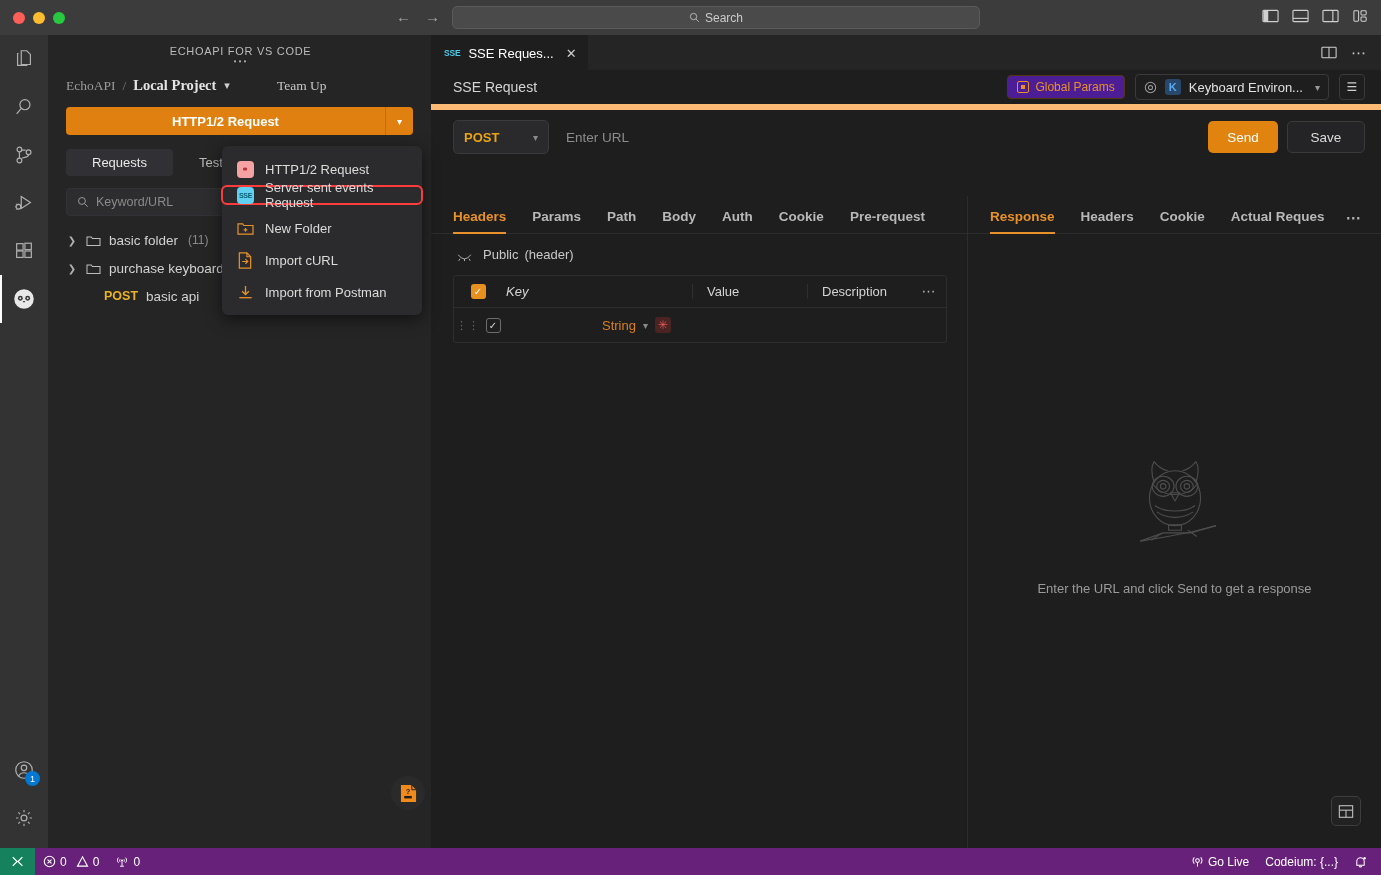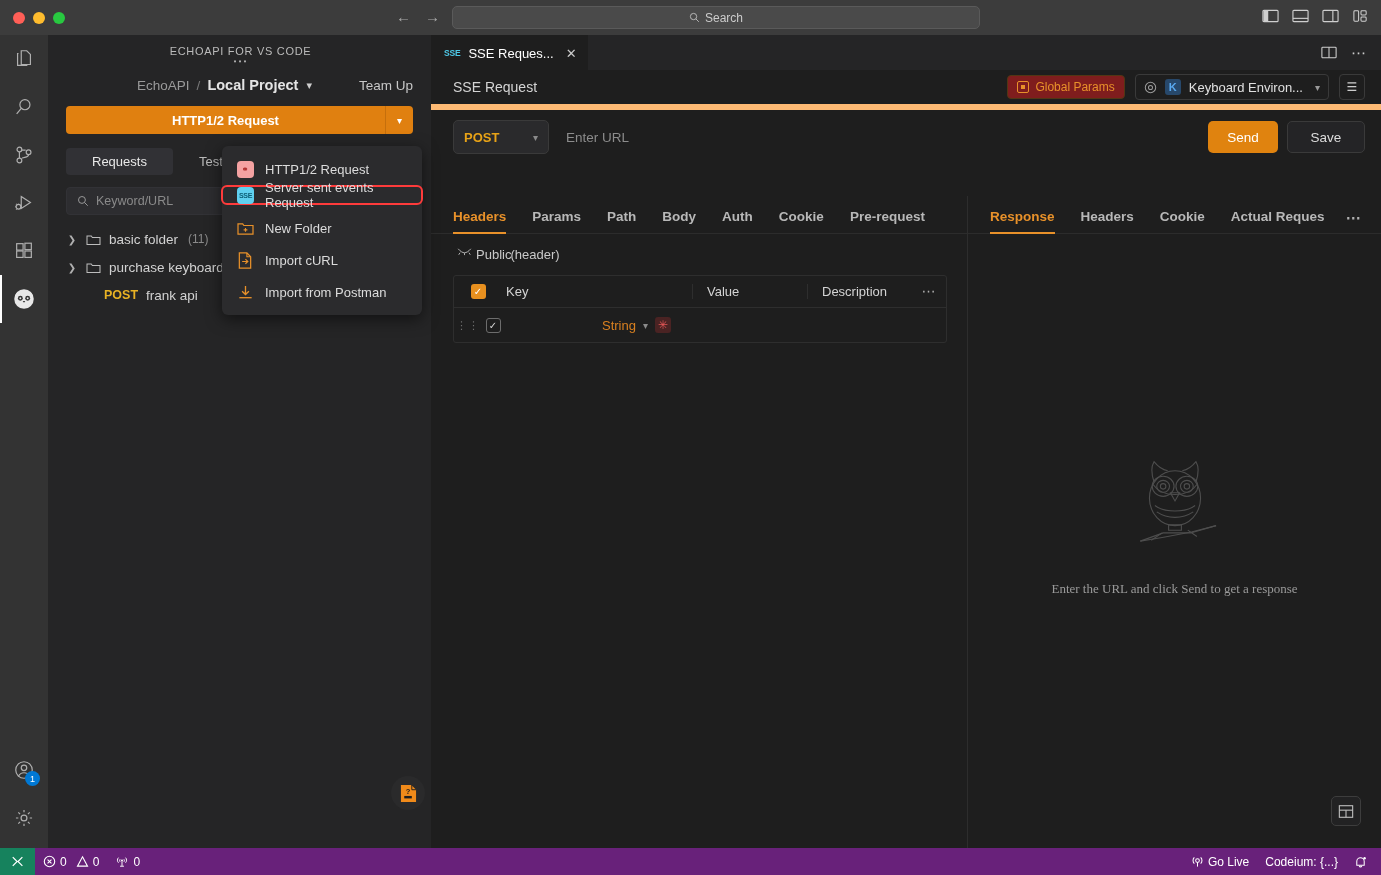--- a/index.html
+++ b/index.html
@@ -79,21 +79,22 @@
     padding: 10px 16px 4px 18px;
     flex-direction: column;
   }
   .sb-title {
     font-size: 11px; letter-spacing: .7px; color: #bbbbbb; font-weight: 400;
   }
   .sb-dots { color: #cccccc; font-size: 15px; letter-spacing: 1px; line-height: 8px; }
 
   .breadcrumb-row {
     display: flex; align-items: center; padding: 8px 18px 0 18px;
-    justify-content: flex-end;
+    justify-content: flex-start;
+    font-family: Liberation Serif, serif;
   }
   .crumb { display: flex; align-items: center; gap: 7px; }
   .crumb-a { color: #9a9a9a; font-size: 13.5px; }
   .crumb-sep { color: #7a7a7a; font-size: 13.5px; }
   .crumb-b { color: #e4e4e4; font-size: 14.5px; font-weight: 600; }
   .crumb-chev { color: #cfcfcf; font-size: 11px; margin-left: 1px; }
   .teamup { color: #c7c7c7; font-size: 13.5px; margin-left: 47px; }
 
   .new-btn-wrap {
     margin: 13px 18px 0 18px; height: 28px;
@@ -196,21 +197,21 @@
   .tabstrip-right .dots { color: #cccccc; font-size: 15px; line-height: 7px; letter-spacing:1px;}
 
   .req-title-row {
     height: 40px; display: flex; align-items: center;
     padding: 0 16px 0 22px; border-bottom: 6px solid #fdba74;
   }
   .req-title { font-size: 14px; color: #d4d4d4; }
   .rt-right { margin-left: auto; display: flex; align-items: center; gap: 10px; }
   .global-params {
     display: flex; align-items: center; gap: 6px;
-    background: #7f1d1d; border: 1px solid #523614; border-radius: 4px;
+    background: #4c1d95; border: 1px solid #523614; border-radius: 4px;
     height: 24px; padding: 0 9px; color: #e8912a; font-size: 12px;
   }
   .gp-ico {
     width: 12px; height: 12px; border: 1.4px solid #e8912a; border-radius: 2px;
     display:flex; align-items:center; justify-content:center;
   }
   .gp-ico i { width:4px; height:4px; background:#e8912a; display:block; }
   .env-sel {
     display: flex; align-items: center; gap: 8px;
     border: 1px solid #3a3a3a; border-radius: 4px; height: 26px;
@@ -270,34 +271,34 @@
   .tab-item:first-child { padding-left: 0; }
   .tab-item.active { color: #e8912a; }
   .tab-item.active::after {
     content: ''; position: absolute; left: 0; right: 13px; bottom: -1px;
     height: 2px; background: #e8912a;
   }
   .tab-item:first-child.active::after { left: 0; right: 13px; }
   .tabs-row .dots { color: #b0b0b0; font-size: 15px; padding: 0 8px 12px 8px; letter-spacing:1px; line-height:7px;}
 
   .public-row {
-    display: flex; align-items: flex-start; gap: 4px;
+    display: flex; align-items: flex-end; gap: 11px;
     padding: 13px 0 13px 26px; font-size: 13px; color: #c9c9c9;
   }
 
   .table {
     margin: 0 20px 0 22px; border: 1px solid #2e2e2e; border-radius: 3px;
     overflow: hidden;
   }
   .thead {
     display: flex; align-items: center; height: 32px;
     border-bottom: 1px solid #2e2e2e; font-size: 13px; color: #d4d4d4;
   }
   .th-check { width: 48px; display: flex; justify-content: center; }
-  .th-key { flex: 1; padding-left: 4px; }
+  .th-key { flex: 1; padding-left: 4px; font-style: italic; }
   .th-val { width: 115px; border-left: 1px solid #2e2e2e; padding-left: 14px; }
   .th-desc { width: 105px; border-left: 1px solid #2e2e2e; padding-left: 14px; }
   .th-dots { width: 34px; text-align: center; color: #b0b0b0; font-size: 14px; line-height:7px; letter-spacing:1px;}
   .cb {
     width: 15px; height: 15px; border-radius: 3px; background: #e8901f;
     display: flex; align-items: center; justify-content: center;
     color: #fff; font-size: 10px;
   }
   .cb.plain {
     background: transparent; border: 1px solid #6d6d6d; color: #d8d8d8;
@@ -318,21 +319,21 @@
   .td-val { width: 115px; }
   .td-desc { width: 105px; }
   .td-end { width: 34px; }
 
   .resp-empty {
     position: absolute; top: 0; left: 0; right: 0; bottom: 0;
     display: flex; flex-direction: column; align-items: center;
     justify-content: center; gap: 38px;
     color: #9a9a9a; font-size: 13px;
   }
-  .resp-empty .cap { margin-top: -10px; font-family: Liberation Serif, serif; }
+  .resp-empty .cap { margin-top: -10px; }
   .panel-fab {
     position: absolute; right: 20px; bottom: 22px;
     width: 30px; height: 30px; border: 1px solid #3d3d3d; border-radius: 5px;
     display: flex; align-items: center; justify-content: center;
     background: #222223;
   }
 
   
   .statusbar {
     position: absolute; left: 0; bottom: 0; width: 1381px; height: 27px;
@@ -506,21 +507,21 @@
       <span class="chev">❯</span>
       <span class="folder-ico">
         <svg width="15" height="13" viewBox="0 0 16 14">
           <path d="M1 3.2h4.6l1.2 1.6H15v7.6H1z" fill="none" stroke="#bdbdbd" stroke-width="1.1"></path>
         </svg>
       </span>
       <span>purchase keyboard</span>
     </div>
     <div class="tree-row" style="padding-left:56px;">
       <span class="method-post">POST</span>
-      <span>frank api</span>
+      <span>basic api</span>
     </div>
   </div>
 
   <div class="help-fab">
     <svg width="17" height="19" viewBox="0 0 18 20">
       <path d="M1 1h11l5 5v13H1z" fill="#f08a1a"></path>
       <path d="M12.5 1v5h4.5" fill="none" stroke="#1e1e1e" stroke-width="1"></path>
       <text x="6" y="11" font-size="8" font-family="Liberation Sans" fill="#1e1e1e" font-weight="700">?</text>
       <rect x="4.5" y="12.6" width="8" height="2.6" fill="#1e1e1e"></rect>
     </svg>

